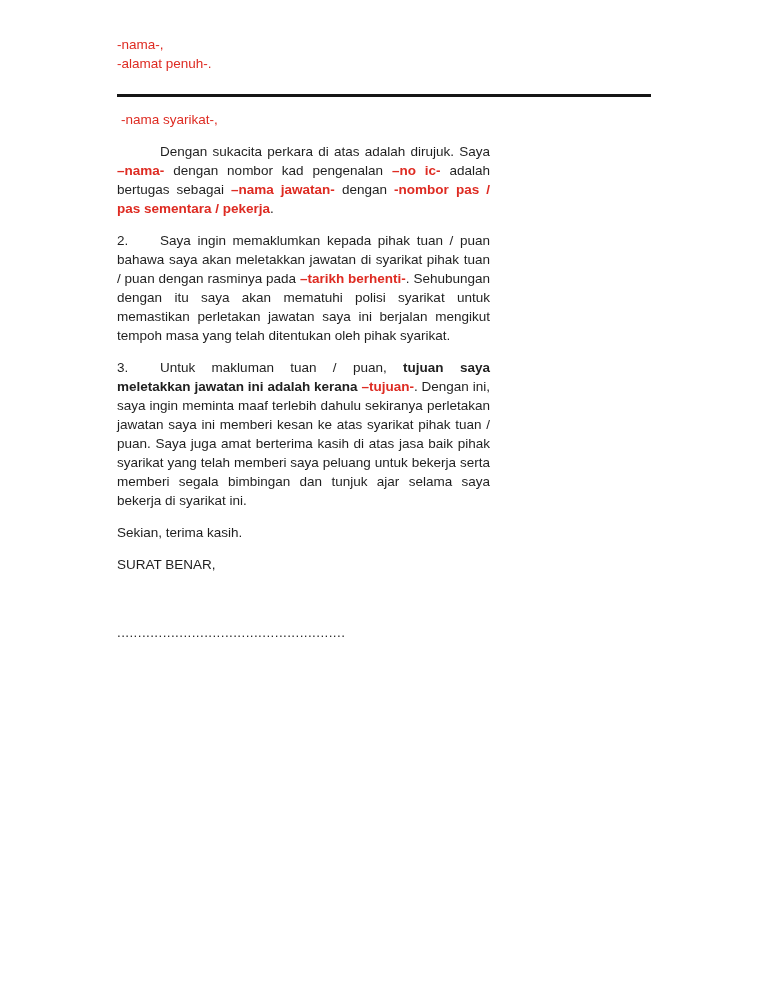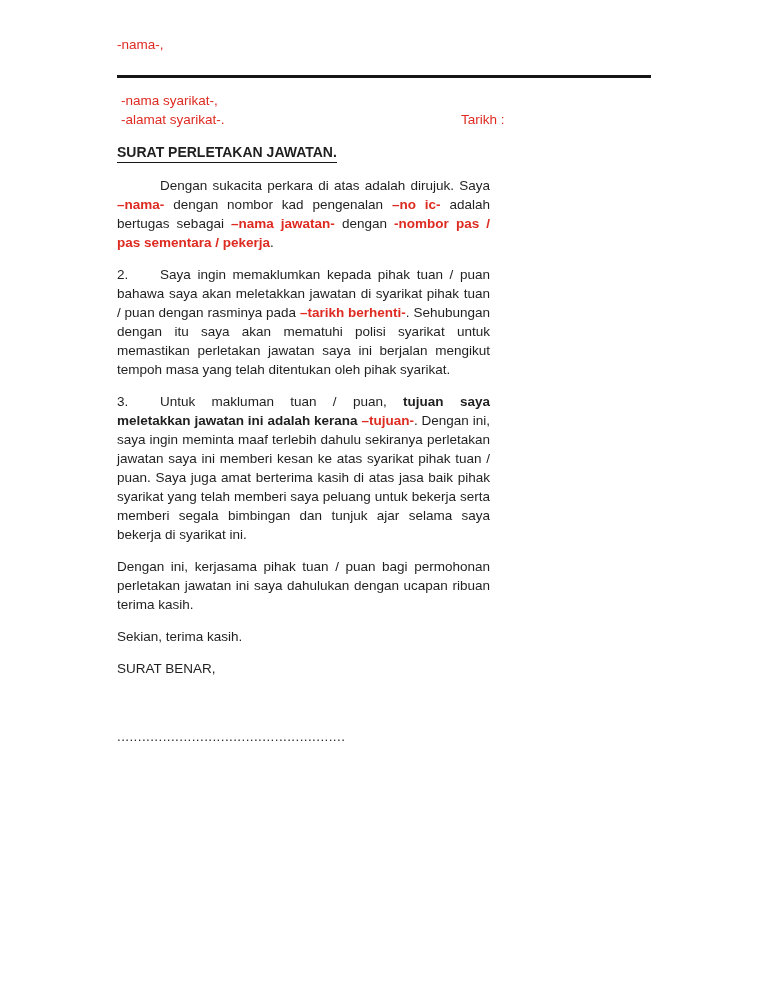--- a/index.html
+++ b/index.html
@@ -74,43 +74,36 @@
     width:49px;
   }
 </style>
 </head>
 <body>
 
 <div class="doc">
 
   <div class="block sender">
     <div class="line red">-nama-,</div>
+    <div class="line red">-alamat penuh-.</div>
   </div>
 
   <hr class="divider">
 
   <div class="block recipient">
     <div class="line red">-nama syarikat-,</div>
-    <div class="line red company-line">
-      <span>-alamat syarikat-.</span>
-      <span class="date-label red">Tarikh :</span>
-    </div>
   </div>
 
-  <div class="title-wrap">
-    <span class="title">SURAT PERLETAKAN JAWATAN.</span>
-  </div>
 
   <p class="para indent-first"><span class="seg-n">Dengan sukacita perkara di atas adalah dirujuk. Saya </span><span class="seg-rb">–nama-</span><span class="seg-n"> dengan nombor kad pengenalan </span><span class="seg-rb">–no ic-</span><span class="seg-n"> adalah bertugas sebagai </span><span class="seg-rb">–nama jawatan-</span><span class="seg-n"> dengan </span><span class="seg-rb">-nombor pas / pas sementara / pekerja</span><span class="seg-n">.</span></p>
 
   <p class="para tight"><span class="num">2.</span><span><span class="seg-n">Saya ingin memaklumkan kepada pihak tuan / puan bahawa saya akan meletakkan jawatan di syarikat pihak tuan / puan dengan rasminya pada </span><span class="seg-rb">–tarikh berhenti-</span><span class="seg-n">. Sehubungan dengan itu saya akan mematuhi polisi syarikat untuk memastikan perletakan jawatan saya ini berjalan mengikut tempoh masa yang telah ditentukan oleh pihak syarikat.</span></span></p>
 
   <p class="para tight"><span class="num">3.</span><span><span class="seg-n">Untuk makluman tuan / puan, </span><span class="seg-b">tujuan saya meletakkan jawatan ini adalah kerana </span><span class="seg-rb">–tujuan-</span><span class="seg-n">. Dengan ini, saya ingin meminta maaf terlebih dahulu sekiranya perletakan jawatan saya ini memberi kesan ke atas syarikat pihak tuan / puan. Saya juga amat berterima kasih di atas jasa baik pihak syarikat yang telah memberi saya peluang untuk bekerja serta memberi segala bimbingan dan tunjuk ajar selama saya bekerja di syarikat ini.</span></span></p>
 
-  <p class="para tight">Dengan ini, kerjasama pihak tuan / puan bagi permohonan perletakan jawatan ini saya dahulukan dengan ucapan ribuan terima kasih.</p>
 
   <p class="para thanks">Sekian, terima kasih.</p>
 
   <p class="para signoff">SURAT BENAR,</p>
 
   <div class="dotted">.......................................................</div>
 
 
 </div>
 

